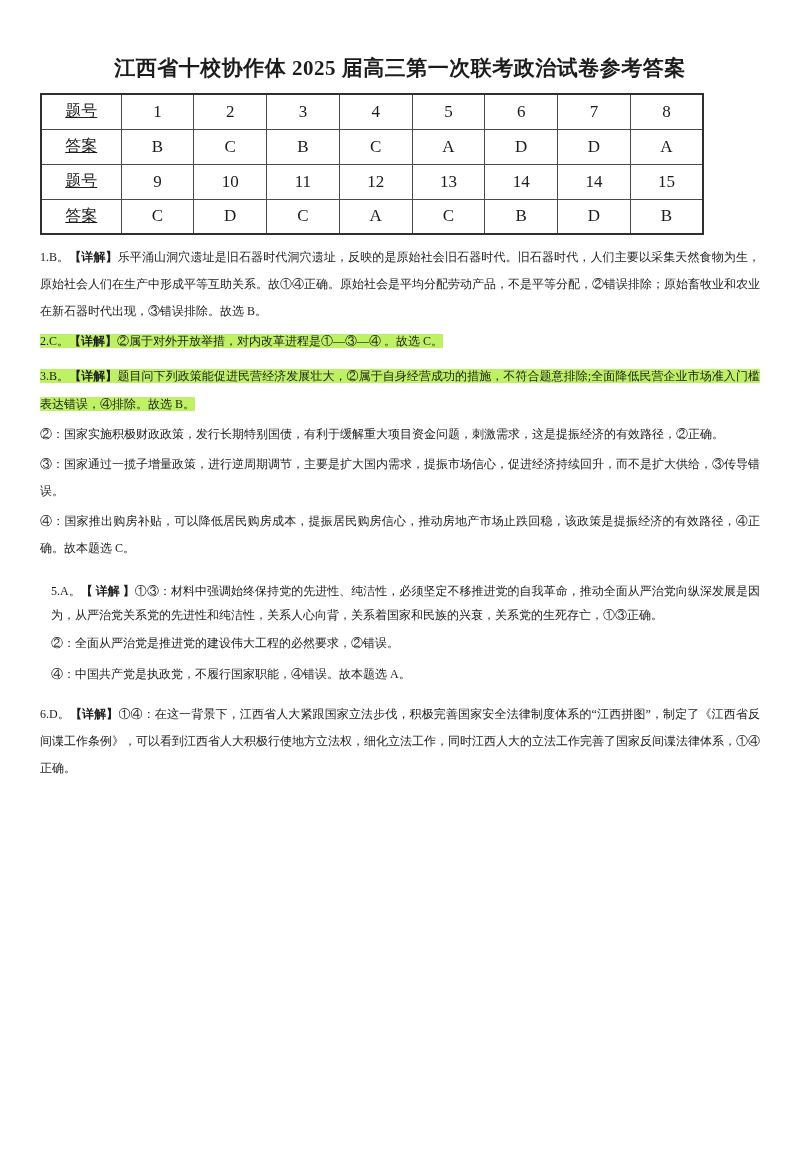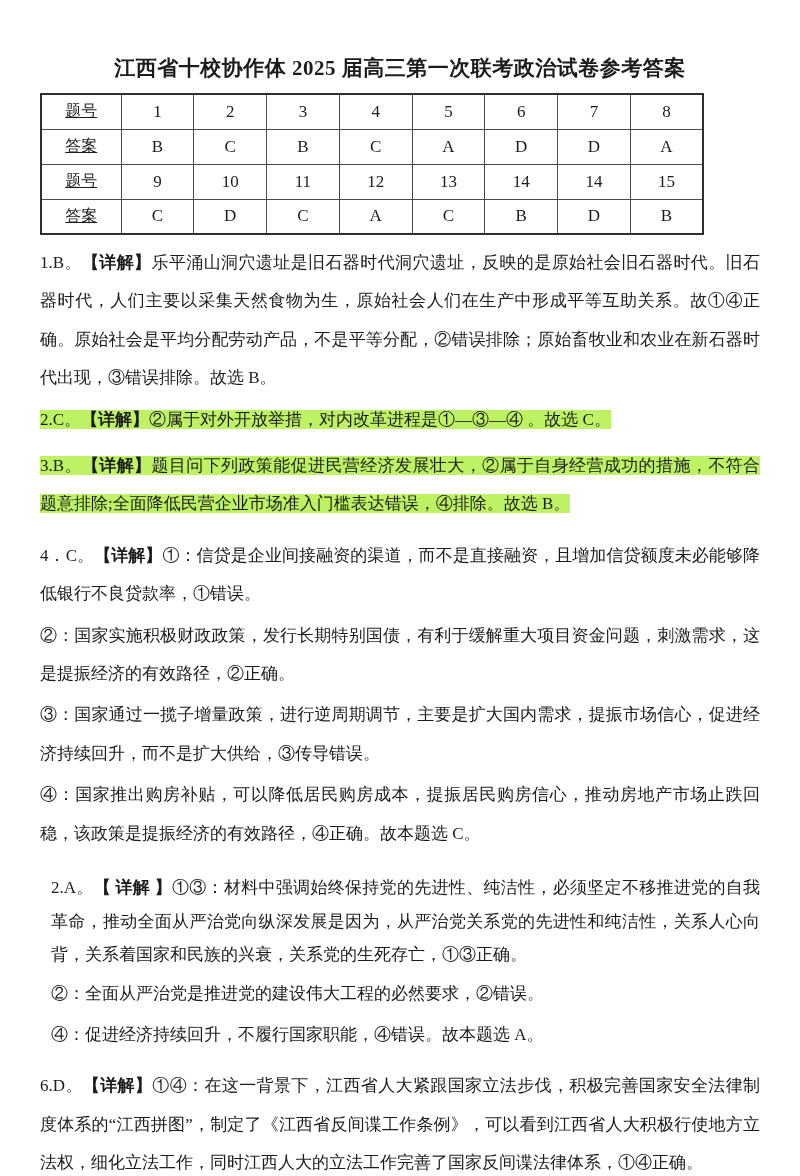--- a/index.html
+++ b/index.html
@@ -38,21 +38,21 @@
   .answer-table td {
     border: 1px solid #4a4a4a;
     height: 35px;
     text-align: center;
     vertical-align: middle;
     font-size: 17px;
   }
   .answer-table td.rowhead { width: 80px; font-size: 16px; text-decoration: underline; }
   .answers { margin-top: 9px; }
   .para {
-    font-size: 17px;
+    font-size: 12px;
     line-height: 2.26;
     text-align: justify;
     margin-bottom: 3px;
   }
   .para .label { font-weight: bold; }
   .hl-inline { background: #bef264; }
   .gap-sm { margin-top: 8px; }
   .gap-md { margin-top: 13px; }
   .gap-lg { margin-top: 18px; }
   .tight { line-height: 1.97; }
@@ -116,31 +116,30 @@
   </table>
 
   <div class="answers">
 
     <p class="para"><span>1.B。</span><span class="label">【详解】</span><span>乐平涌山洞穴遗址是旧石器时代洞穴遗址，反映的是原始社会旧石器时代。旧石器时代，人们主要以采集天然食物为生，原始社会人们在生产中形成平等互助关系。故①④正确。原始社会是平均分配劳动产品，不是平等分配，②错误排除；原始畜牧业和农业在新石器时代出现，③错误排除。故选 B。</span></p>
 
     <p class="para"><span class="hl-inline"><span>2.C。</span><span class="label">【详解】</span><span>②属于对外开放举措，对内改革进程是①—③—④ 。故选 C。</span></span></p>
 
     <p class="para gap-sm"><span class="hl-inline"><span>3.B。</span><span class="label">【详解】</span><span>题目问下列政策能促进民营经济发展壮大，②属于自身经营成功的措施，不符合题意排除;全面降低民营企业市场准入门槛表达错误，④排除。故选 B。</span></span></p>
 
-    <p class="para gap-md"><span>4．C。</span><span class="label">【详解】</span><span>①：信贷是企业间接融资的渠道，而不是直接融资，且增加信贷额度未必能够降低银行不良贷款率，①错误。</span></p>
 
     <p class="para"><span>②：国家实施积极财政政策，发行长期特别国债，有利于缓解重大项目资金问题，刺激需求，这是提振经济的有效路径，②正确。</span></p>
 
     <p class="para"><span>③：国家通过一揽子增量政策，进行逆周期调节，主要是扩大国内需求，提振市场信心，促进经济持续回升，而不是扩大供给，③传导错误。</span></p>
 
     <p class="para"><span>④：国家推出购房补贴，可以降低居民购房成本，提振居民购房信心，推动房地产市场止跌回稳，该政策是提振经济的有效路径，④正确。故本题选 C。</span></p>
 
-    <p class="para tight indent gap-lg"><span>2.A。</span><span class="label">【 详解 】</span><span>①③：材料中强调始终保持党的先进性、纯洁性，必须坚定不移推进党的自我革命，推动全面从严治党向纵深发展是因为，从严治党关系党的先进性和纯洁性，关系人心向背，关系着国家和民族的兴衰，关系党的生死存亡，①③正确。</span></p>
+    <p class="para tight indent gap-lg"><span>5.A。</span><span class="label">【 详解 】</span><span>①③：材料中强调始终保持党的先进性、纯洁性，必须坚定不移推进党的自我革命，推动全面从严治党向纵深发展是因为，从严治党关系党的先进性和纯洁性，关系人心向背，关系着国家和民族的兴衰，关系党的生死存亡，①③正确。</span></p>
 
     <p class="para indent"><span>②：全面从严治党是推进党的建设伟大工程的必然要求，②错误。</span></p>
 
-    <p class="para indent"><span>④：促进经济持续回升，不履行国家职能，④错误。故本题选 A。</span></p>
+    <p class="para indent"><span>④：中国共产党是执政党，不履行国家职能，④错误。故本题选 A。</span></p>
 
     <p class="para gap-md"><span>6.D。</span><span class="label">【详解】</span><span>①④：在这一背景下，江西省人大紧跟国家立法步伐，积极完善国家安全法律制度体系的“江西拼图”，制定了《江西省反间谍工作条例》，可以看到江西省人大积极行使地方立法权，细化立法工作，同时江西人大的立法工作完善了国家反间谍法律体系，①④正确。</span></p>
 
   </div>
 
 </div>
 
 </body></html>

